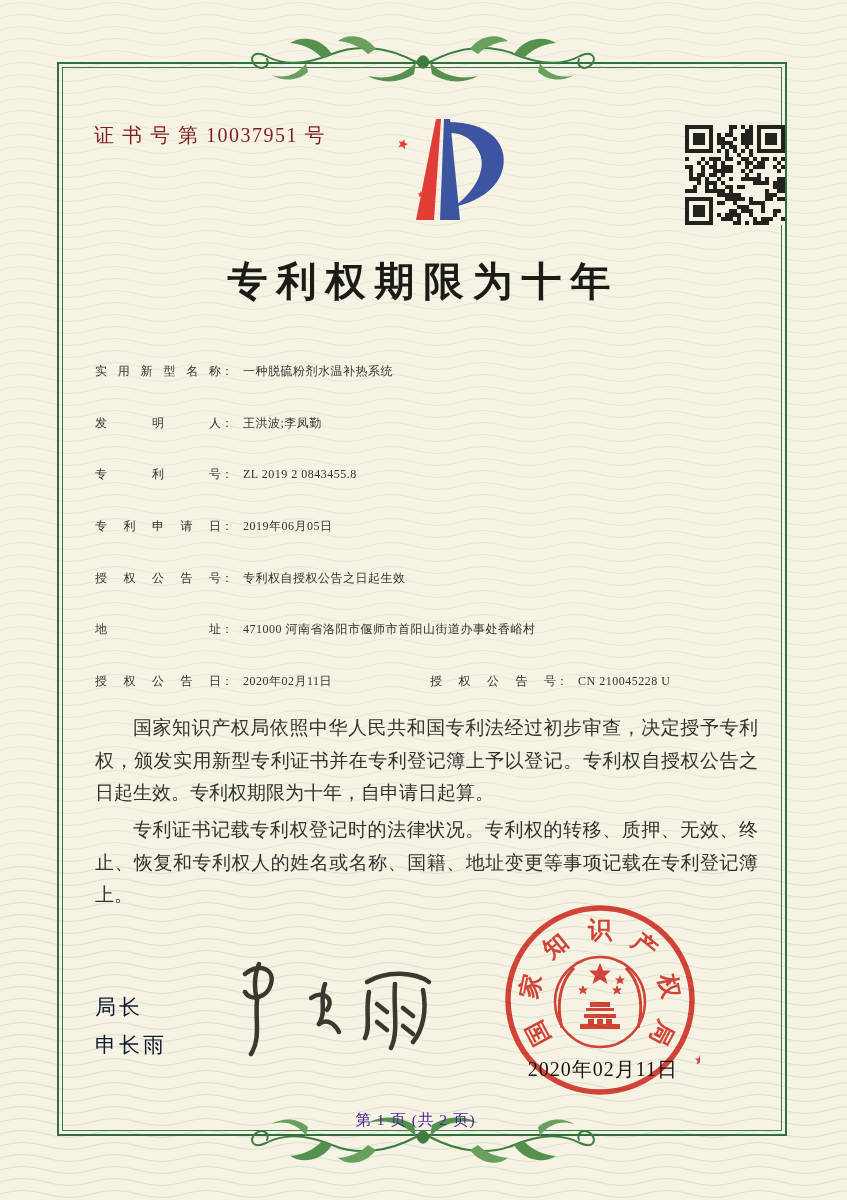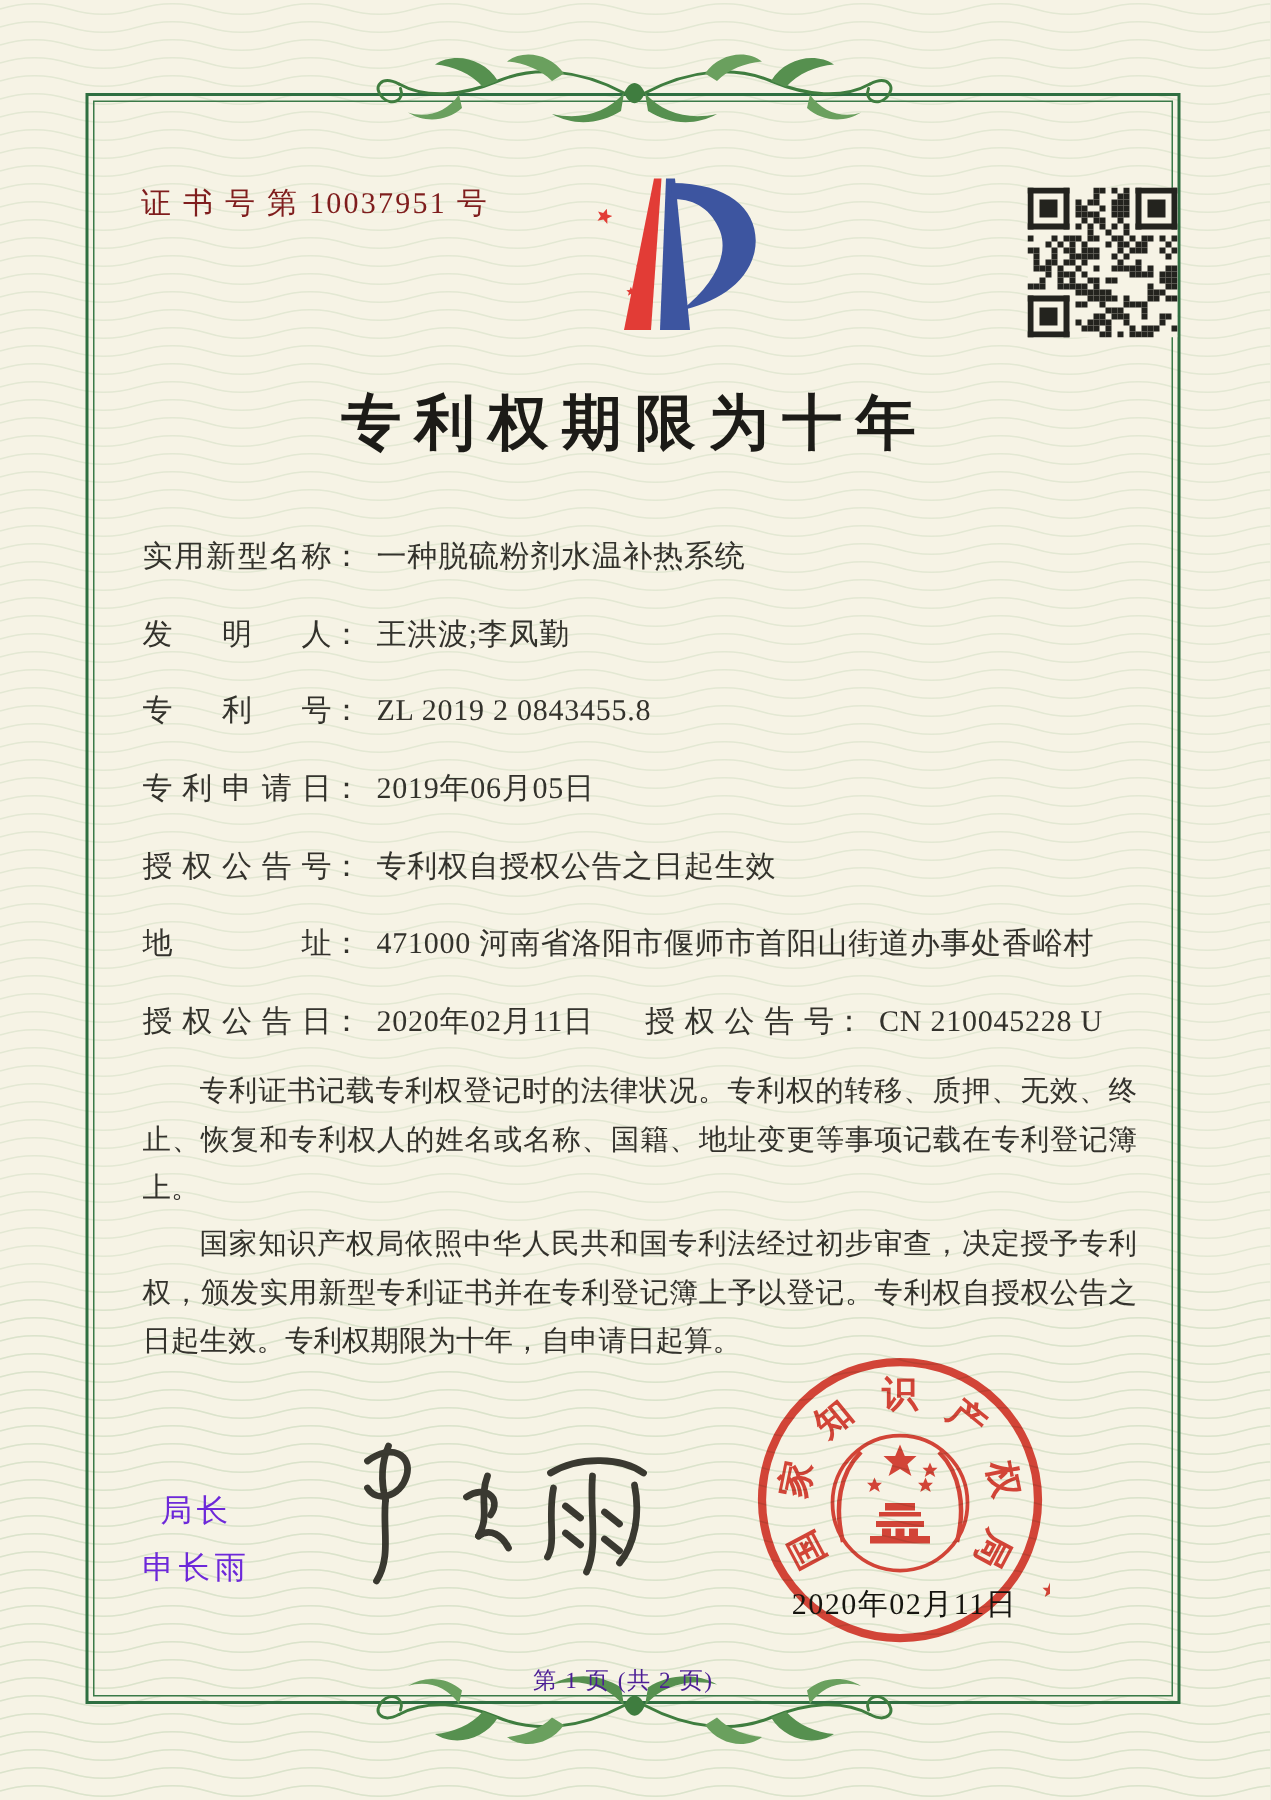--- a/index.html
+++ b/index.html
@@ -15,33 +15,33 @@
     border:1px solid #3a7a48;}
   .ornament{position:absolute;left:246px;width:354px;height:58px;z-index:3;}
   .ornament.top{top:33px;}
   .ornament.bottom{top:1108px;transform:scaleY(-1);}
   .cert-no{position:absolute;left:94px;top:122px;z-index:4;
     font-size:20px;letter-spacing:1.5px;color:#7f1d1d;}
   .logo{position:absolute;left:348px;top:108px;width:175px;height:132px;z-index:4;}
   .qr{position:absolute;left:685px;top:125px;width:100px;height:100px;z-index:4;}
   .title{position:absolute;left:0;top:254px;width:847px;text-align:center;z-index:4;
     font-size:40px;font-weight:700;letter-spacing:9px;color:#1c1b17;}
-  .fields{position:absolute;left:95px;top:356px;width:665px;z-index:4;font-size:20px;}
+  .fields{position:absolute;left:95px;top:356px;width:665px;z-index:4;font-size:12px;}
   .frow{height:51.7px;line-height:30px;white-space:nowrap;}
   .flabel{display:inline-block;width:126px;text-align:justify;text-align-last:justify;
     vertical-align:top;}
   .fcolon{display:inline-block;margin-right:10px;}
   .fvalue{letter-spacing:0.5px;}
   .grant-no{position:absolute;left:335px;top:0;}
   .frow.grant{position:relative;}
   .paras{position:absolute;left:95px;top:712px;width:663px;z-index:4;
     font-size:19px;line-height:1.72;text-align:justify;color:#33322c;}
   .paras p{margin:0 0 4px 0;text-indent:2em;}
   .signoff{position:absolute;left:95px;top:988px;z-index:4;font-size:21px;
-    letter-spacing:3px;line-height:38px;color:#6d28d9;text-align:center;}
+    letter-spacing:3px;line-height:38px;color:#0f172a;}
   .signature{position:absolute;left:215px;top:948px;width:250px;height:115px;z-index:4;}
   .seal{position:absolute;left:500px;top:900px;width:200px;height:200px;z-index:4;
     mix-blend-mode:multiply;opacity:.93;}
   .seal-char{font-size:24px;font-weight:700;fill:#d8392e;text-anchor:middle;
     dominant-baseline:middle;font-family:"Liberation Serif",serif;}
   .seal-date{position:absolute;left:508px;top:1056px;width:190px;text-align:center;
     z-index:5;font-size:20px;letter-spacing:1px;color:#15140f;}
   .page-indicator{position:absolute;left:57px;top:1110px;width:717px;text-align:center;
     z-index:4;font-size:15.5px;color:#4c1d95;letter-spacing:1px;}
   .back-note{position:absolute;left:0;top:1158px;width:847px;text-align:center;
@@ -368,22 +368,22 @@
       <span>
         <span class="flabel">授权公告日</span><span class="fcolon">：</span><span class="fvalue">2020年02月11日</span>
       </span>
       <span class="grant-no">
         <span class="flabel">授权公告号</span><span class="fcolon">：</span><span class="fvalue">CN 210045228 U</span>
       </span>
     </div>
   </div>
 
   <div class="paras">
+    <p>国家知识产权局依照中华人民共和国专利法经过初步审查，决定授予专利权，颁发实用新型专利证书并在专利登记簿上予以登记。专利权自授权公告之日起生效。专利权期限为十年，自申请日起算。</p>
     <p>专利证书记载专利权登记时的法律状况。专利权的转移、质押、无效、终止、恢复和专利权人的姓名或名称、国籍、地址变更等事项记载在专利登记簿上。</p>
-    <p>国家知识产权局依照中华人民共和国专利法经过初步审查，决定授予专利权，颁发实用新型专利证书并在专利登记簿上予以登记。专利权自授权公告之日起生效。专利权期限为十年，自申请日起算。</p>
   </div>
 
   <div class="signoff">
     <div>局长</div>
     <div>申长雨</div>
   </div>
 
   <svg class="signature" viewBox="0 0 250 115">
     <g fill="none" stroke="#26251d" stroke-width="4.5" stroke-linecap="round" opacity="0.9">
       <path d="M44,16 C38,30 40,44 42,52"></path>

